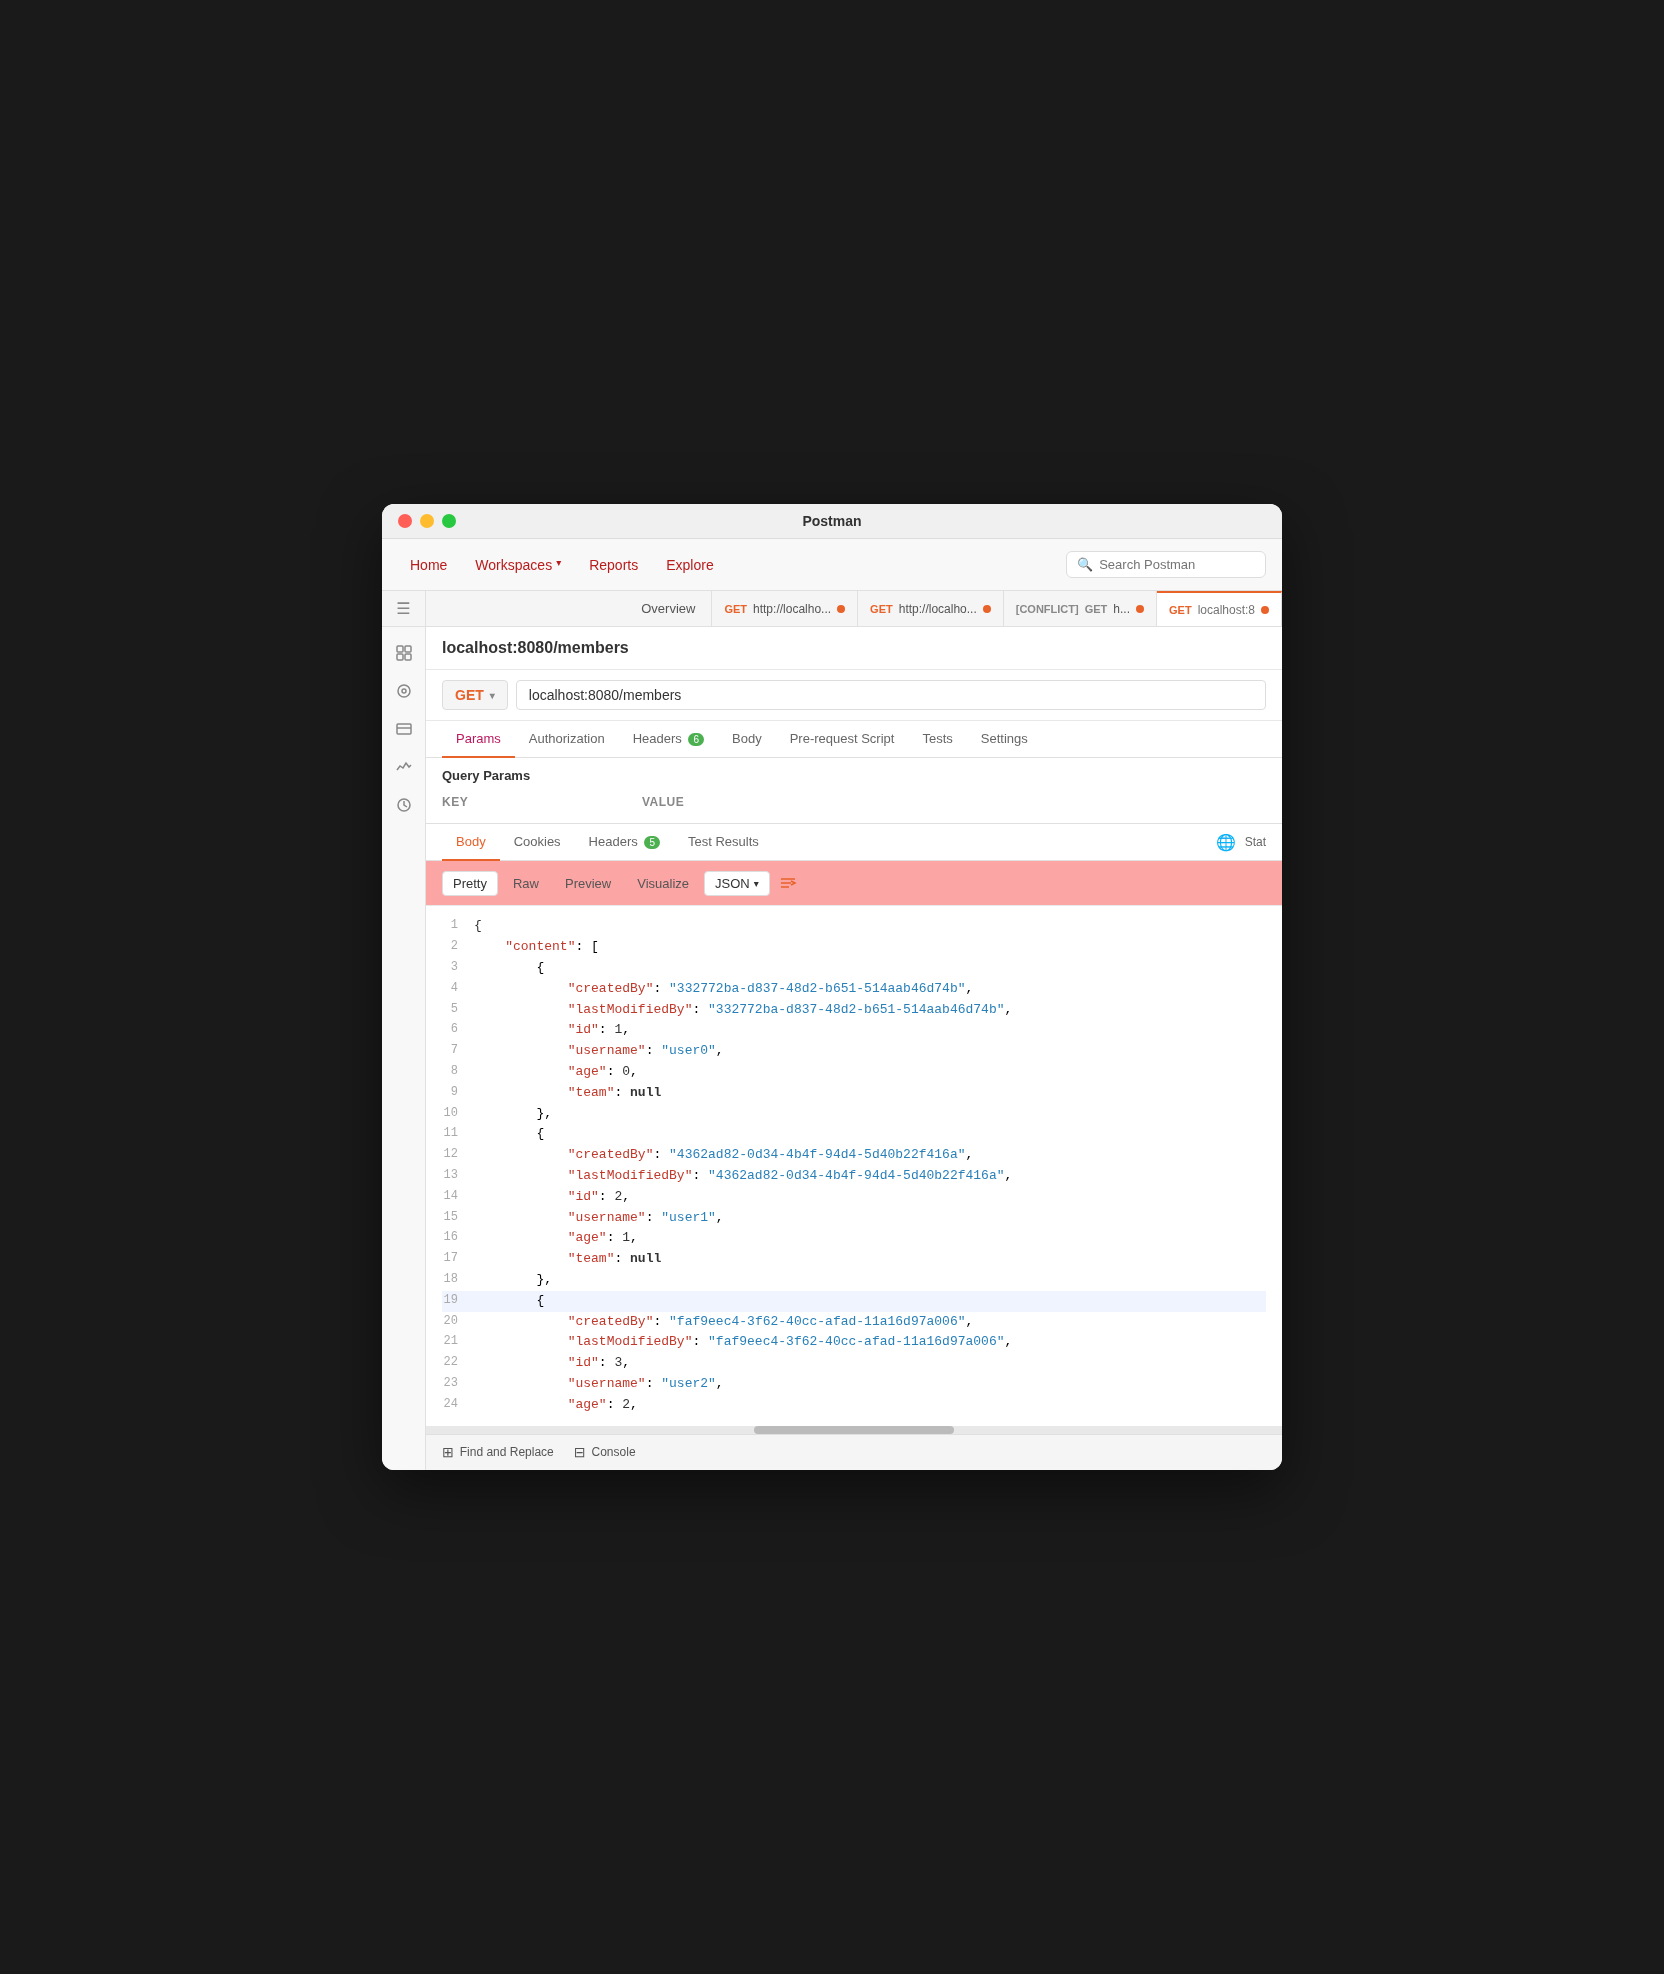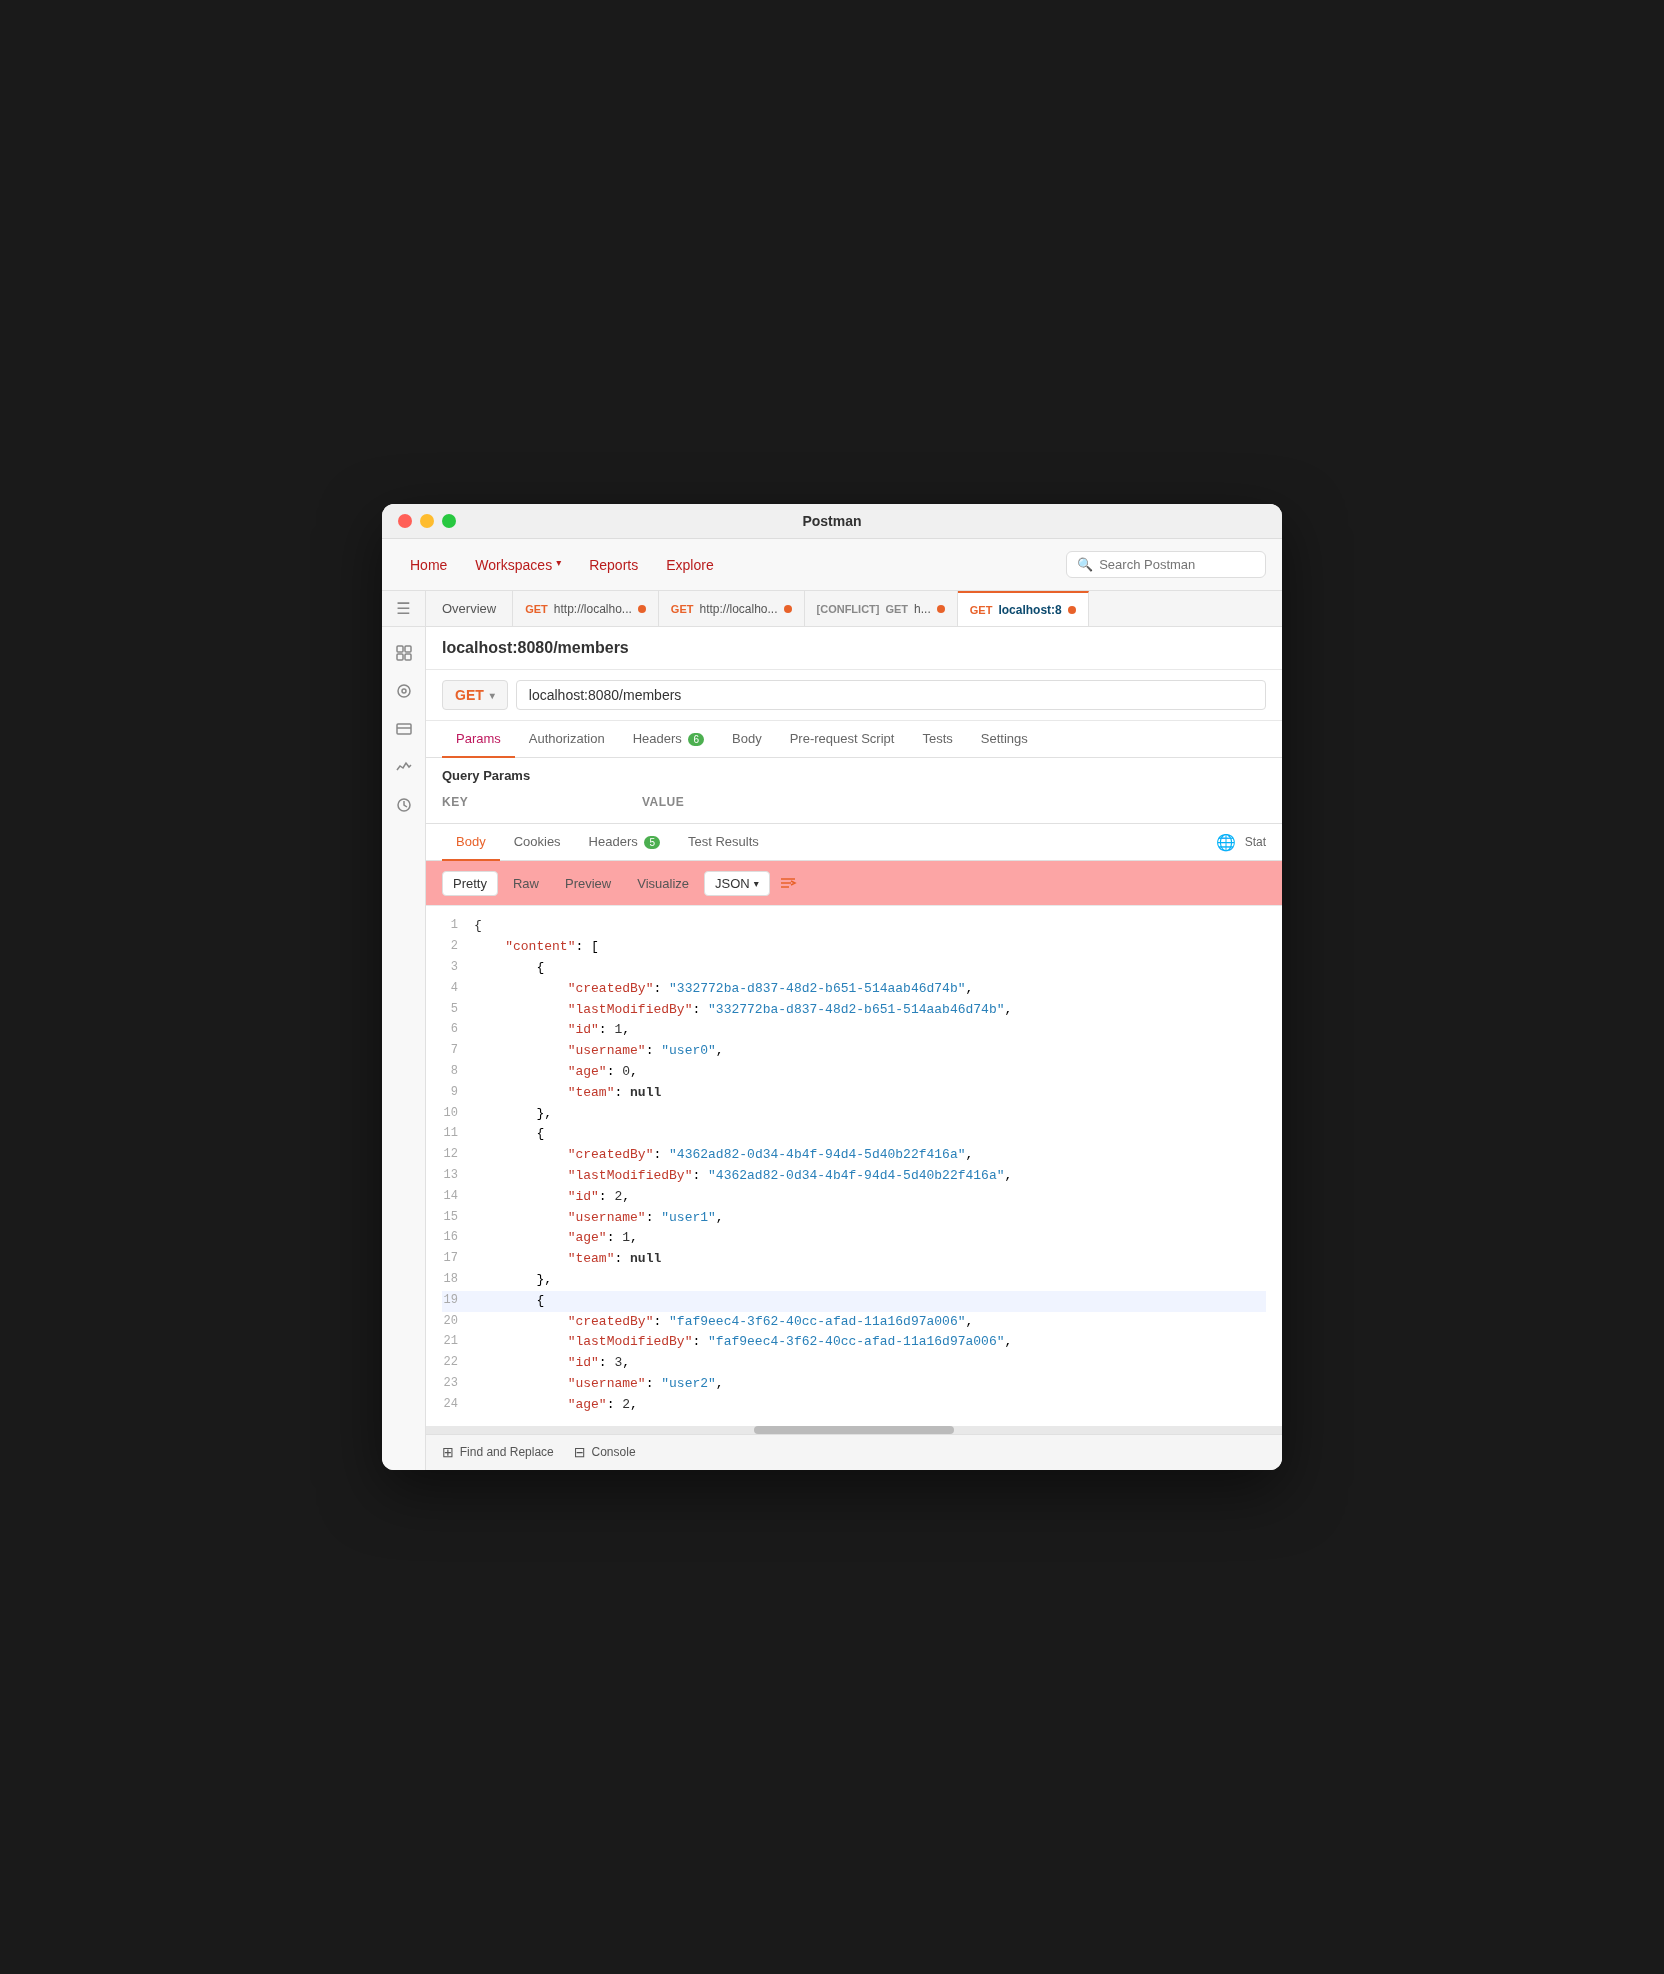--- a/index.html
+++ b/index.html
@@ -403,21 +403,21 @@
     </div>
   </div>
 
   <div style="display:flex; flex-direction:column;">
 
     <div style="display:flex; align-items:stretch;">
 
       <div style="width:44px; background:#f5f5f5; border-right:1px solid #e0e0e0; border-bottom:1px solid #e0e0e0; display:flex; align-items:center; justify-content:center;">
         <span style="color:#888; font-size:16px;">☰</span>
       </div>
-      <div class="tab-strip" style="flex:1; display:flex;">
+      <div class="tab-strip" style="flex:1; display:flex;justify-content:flex-end;">
 
         <div class="tab" style="padding: 0 16px; font-size:13px;">
           <span>Overview</span>
         </div>
 
         <div class="tab">
           <span class="tab-method">GET</span>
           <span style="font-size:12px; color:#555;">http://localho...</span>
           <span class="tab-dot dot-orange"></span>
         </div>
@@ -430,21 +430,21 @@
 
         <div class="tab">
           <span style="font-size:11px; font-weight:600; color:#888;">[CONFLICT]</span>
           <span class="tab-method-conflict">GET</span>
           <span style="font-size:12px; color:#555;">h...</span>
           <span class="tab-dot dot-orange"></span>
         </div>
 
         <div class="tab active" style="border-top: 2px solid #e8622a;">
           <span class="tab-method">GET</span>
-          <span style="font-size:12px; color:#0c4a6e; font-weight:700;">localhost:8</span>
+          <span style="font-size:12px; color:#737373; font-weight:400;">localhost:8</span>
           <span class="tab-dot dot-orange"></span>
         </div>
       </div>
     </div>
 
     <div style="display:flex;">
 
       <div class="sidebar">
         <div class="sidebar-icon">
           <svg width="18" height="18" viewBox="0 0 18 18" fill="none">

